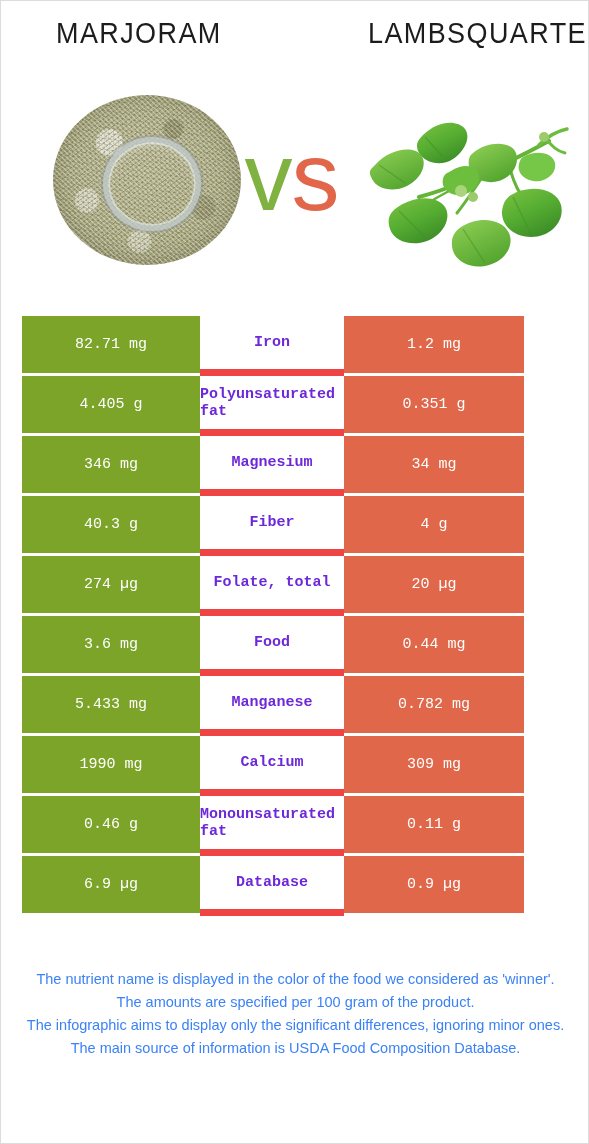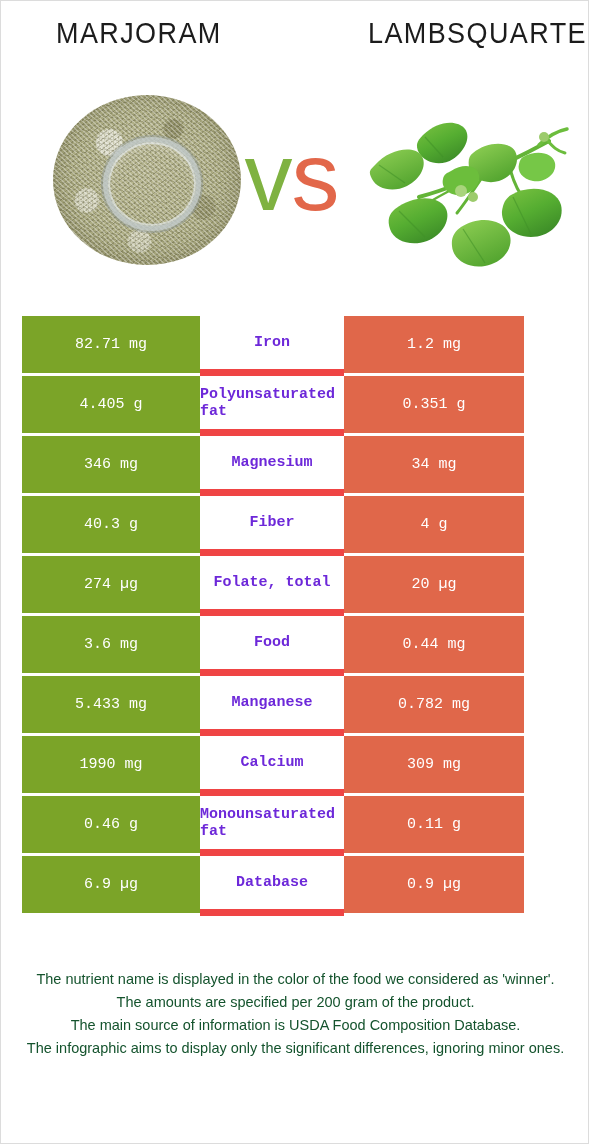--- a/index.html
+++ b/index.html
@@ -169,21 +169,21 @@
   
   .footer {
     position: absolute;
     left: 14px;
     top: 967px;
     width: 561px;
     text-align: center;
     font-family: "Liberation Sans", sans-serif;
     font-size: 14.5px;
     line-height: 23px;
-    color: #14532d;
+    color: #3b82f6;
   }
 </style>
 </head>
 <body>
 
 <div class="page">
 
   <div class="header">
     <div class="food-title left">MARJORAM</div>
     <div class="food-title right">LAMBSQUARTERS</div>
@@ -300,18 +300,18 @@
     <div class="row">
       <div class="cell left">6.9 µg</div>
       <div class="cell middle">Database</div>
       <div class="cell right">0.9 µg</div>
     </div>
 
   </div>
 
   <div class="footer">
     <div>The nutrient name is displayed in the color of the food we considered as 'winner'.</div>
-    <div>The amounts are specified per 200 gram of the product.</div>
+    <div>The amounts are specified per 100 gram of the product.</div>
+    <div>The infographic aims to display only the significant differences, ignoring minor ones.</div>
     <div>The main source of information is USDA Food Composition Database.</div>
-    <div>The infographic aims to display only the significant differences, ignoring minor ones.</div>
   </div>
 
 </div>
 
 </body></html>

